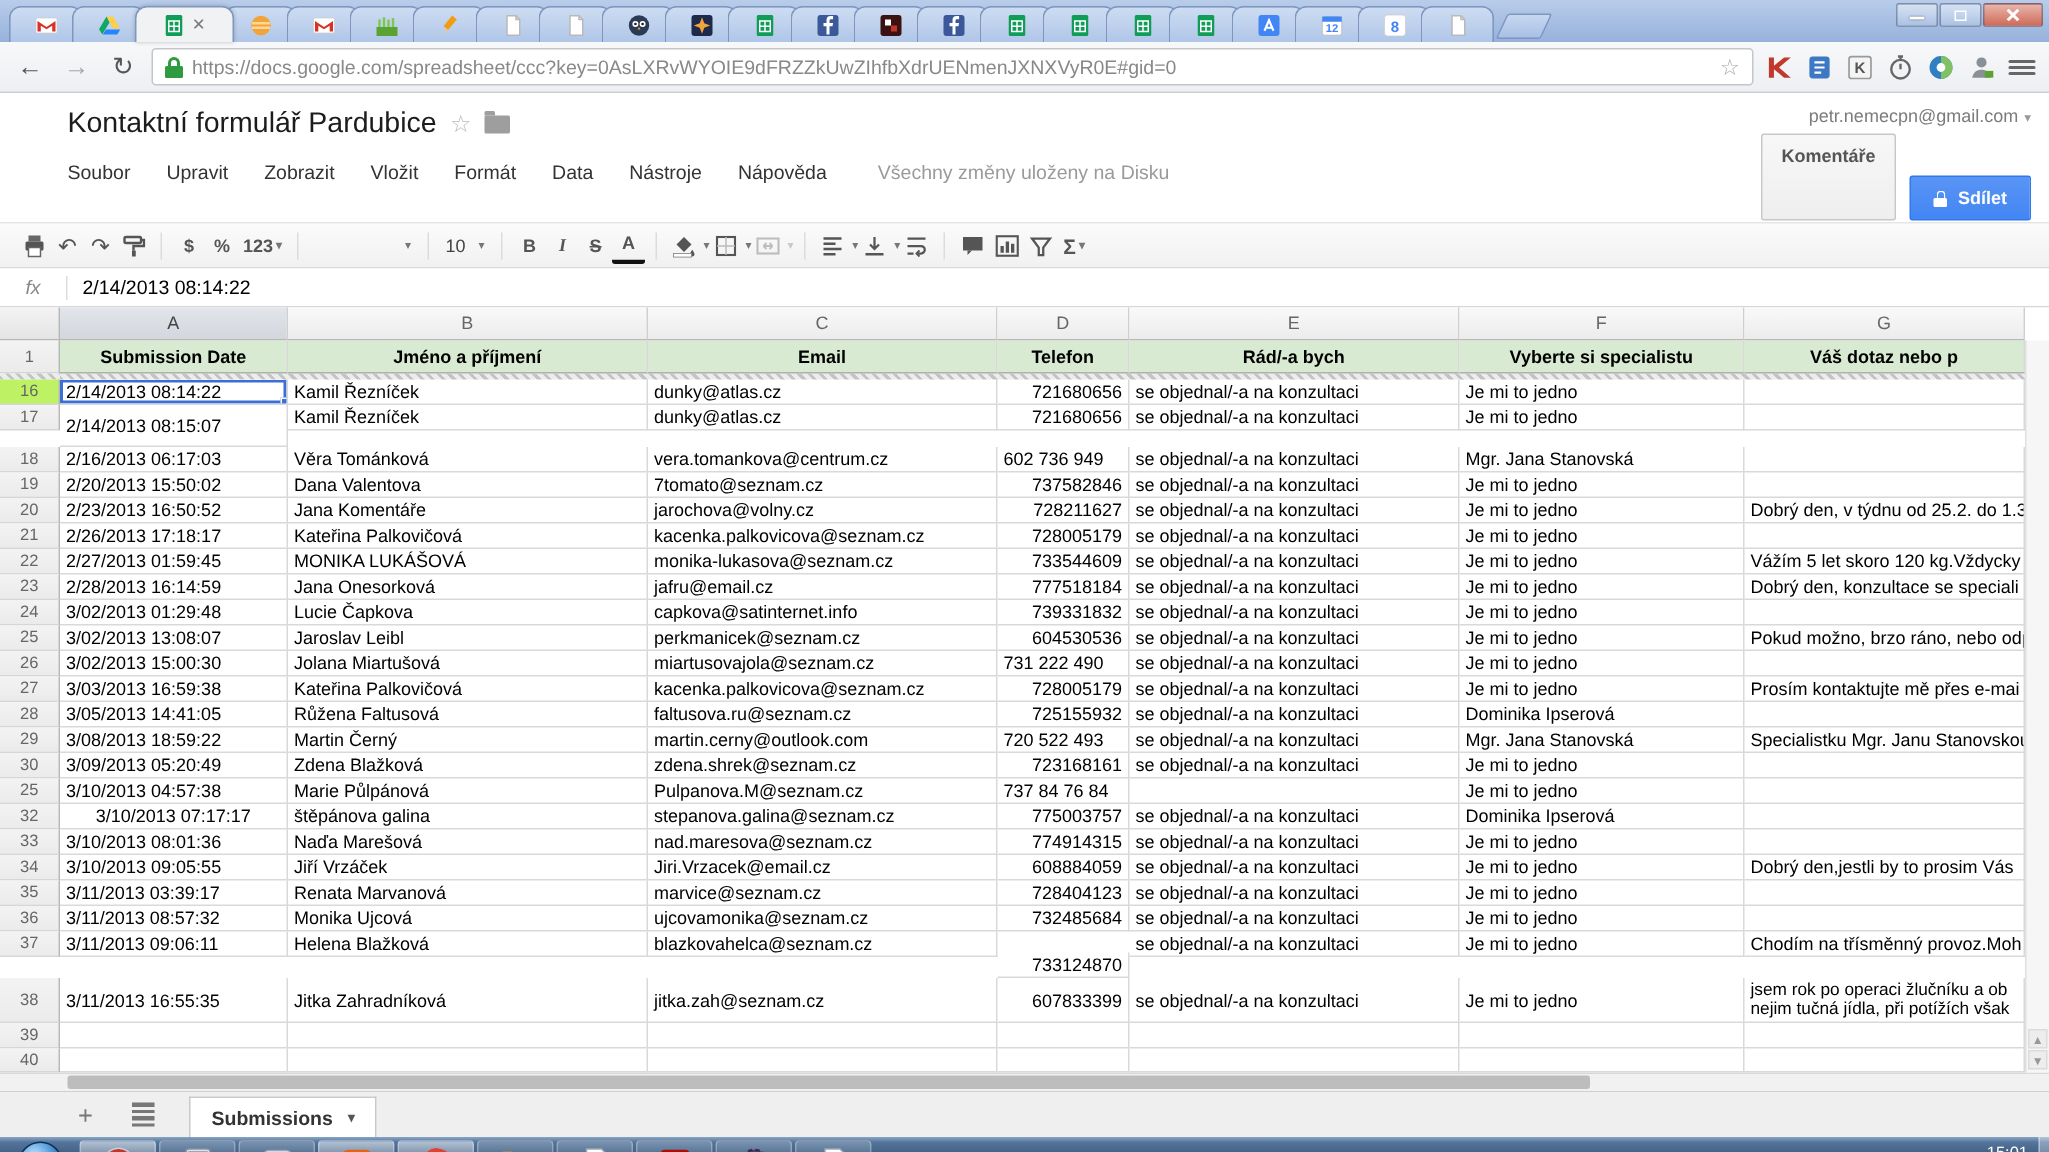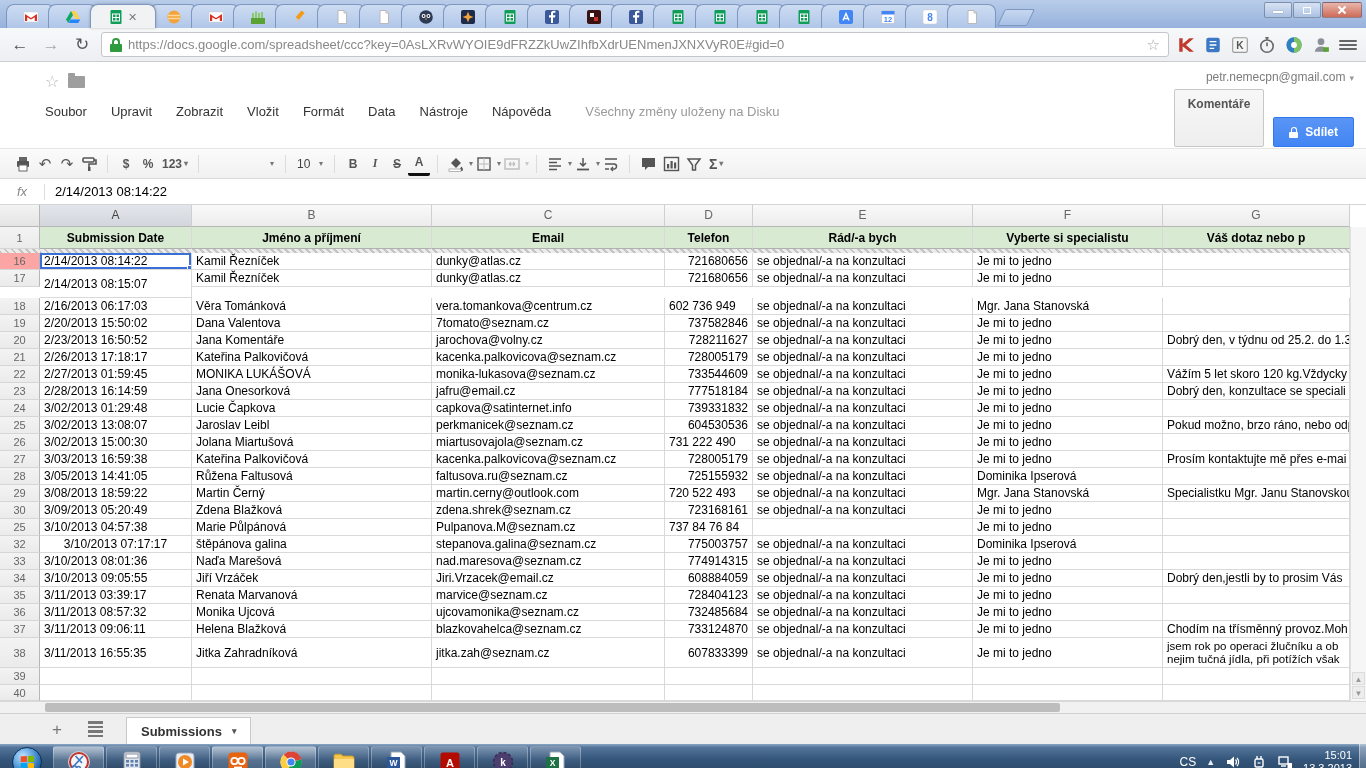--- a/index.html
+++ b/index.html
@@ -127,21 +127,21 @@
     text-align:center; font-size:12px; color:#666; line-height:21px;
   }
   .colh.sel{ background:linear-gradient(#e2e5ea,#d3d7dd); color:#444; }
   .grow{ display:flex; }
   .rnum{
     width:40px; flex:0 0 auto; background:linear-gradient(#f3f3f3,#ebebeb);
     border-right:1px solid #b7b7b7; border-bottom:1px solid #d6d6d6;
     text-align:center; font-size:11px; color:#666;
     display:flex; align-items:center; justify-content:center;
   }
-  .rnum.sel{ background:#fca5a5; }
+  .rnum.sel{ background:#bef264; }
   .cell{
     flex:0 0 auto; border-right:1px solid #d9d9d9; border-bottom:1px solid #d9d9d9;
     font-size:12px; color:#000; padding:0 4px; overflow:hidden; white-space:nowrap;
     display:flex; align-items:center; position:relative;
   }
   .cell.right{ justify-content:flex-end; }
   .hrow .cell{ background:#d9ead3; font-weight:bold; justify-content:center; border-bottom:1px solid #b0b0b0; }
   .hiddenband{ height:4px; display:flex; }
   .hiddenband .g{ width:40px; flex:0 0 auto; }
   .hiddenband .b{ flex:1; }
@@ -475,20 +475,21 @@
     <span class="menu-ic">
         <i></i>
         <i></i>
         <i></i>
       </span>
   </div>
 </div>
 
 <div class="sheader">
   <div class="doc-title-row">
+    <span class="doc-title">Kontaktní formulář Pardubice</span>
     <span class="title-star">☆</span>
     <span class="folder-ic"></span>
   </div>
   <div class="account">
     <span>petr.nemecpn@gmail.com</span><span class="caret">▾</span>
   </div>
   <div class="hdr-buttons">
     <div class="btn-comments">Komentáře</div>
     <div class="btn-share">
       <span class="share-lock">
@@ -1147,21 +1148,21 @@
         <div class="rnum" style="height: 17px;">37</div>
         <div class="cell" style="width: 152px; height: 17px;">
           <span>3/11/2013 09:06:11</span>
         </div>
         <div class="cell" style="width: 240px; height: 17px;">
           <span>Helena Blažková</span>
         </div>
         <div class="cell" style="width: 233px; height: 17px;">
           <span>blazkovahelca@seznam.cz</span>
         </div>
-        <div class="cell right" style="width: 88px; height: 17px;">
+        <div class="cell right" style="width: 88px; height: 17px; margin-top: 14px;">
           <span>733124870</span>
         </div>
         <div class="cell" style="width: 220px; height: 17px;">
           <span>se objednal/-a na konzultaci</span>
         </div>
         <div class="cell" style="width: 190px; height: 17px;">
           <span>Je mi to jedno</span>
         </div>
         <div class="cell" style="width: 187px; height: 17px;">
           <span>Chodím na třísměnný provoz.Moh</span>

